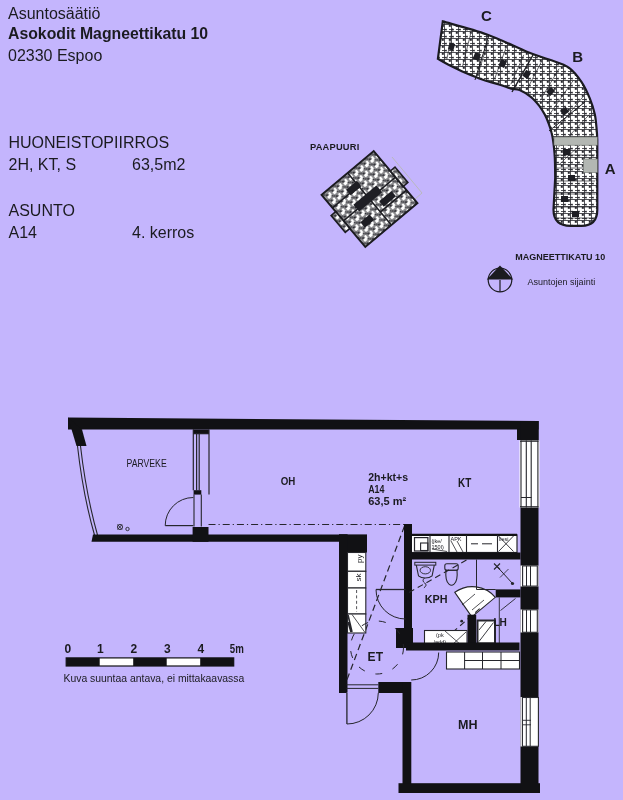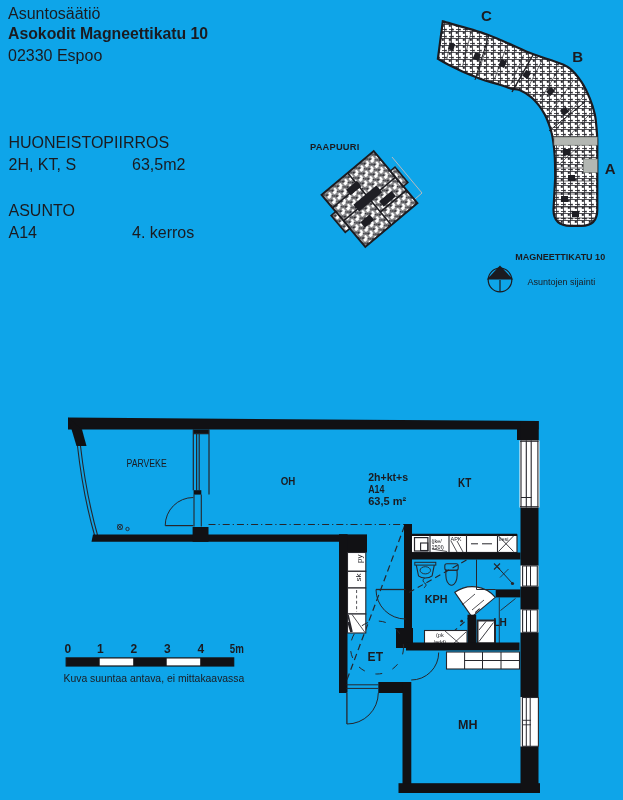--- a/index.html
+++ b/index.html
@@ -1,16 +1,16 @@
 <!DOCTYPE html>
 <html><head>
 <meta charset="utf-8">
 <style>
   html,body{margin:0;padding:0;background:#fff;}
-  #page{position:relative;width:623px;height:800px;background:#0ea5e9;overflow:hidden;
+  #page{position:relative;width:623px;height:800px;background:#c4b5fd;overflow:hidden;
         font-family:"Liberation Sans", sans-serif;}
   svg{position:absolute;left:0;top:0;}
   text{font-family:"Liberation Sans", sans-serif;fill:#1b1b20;}
 </style>
 </head>
 <body>
 <div id="page">
 <svg width="623" height="800" viewBox="0 0 623 800">
 <defs>
 

